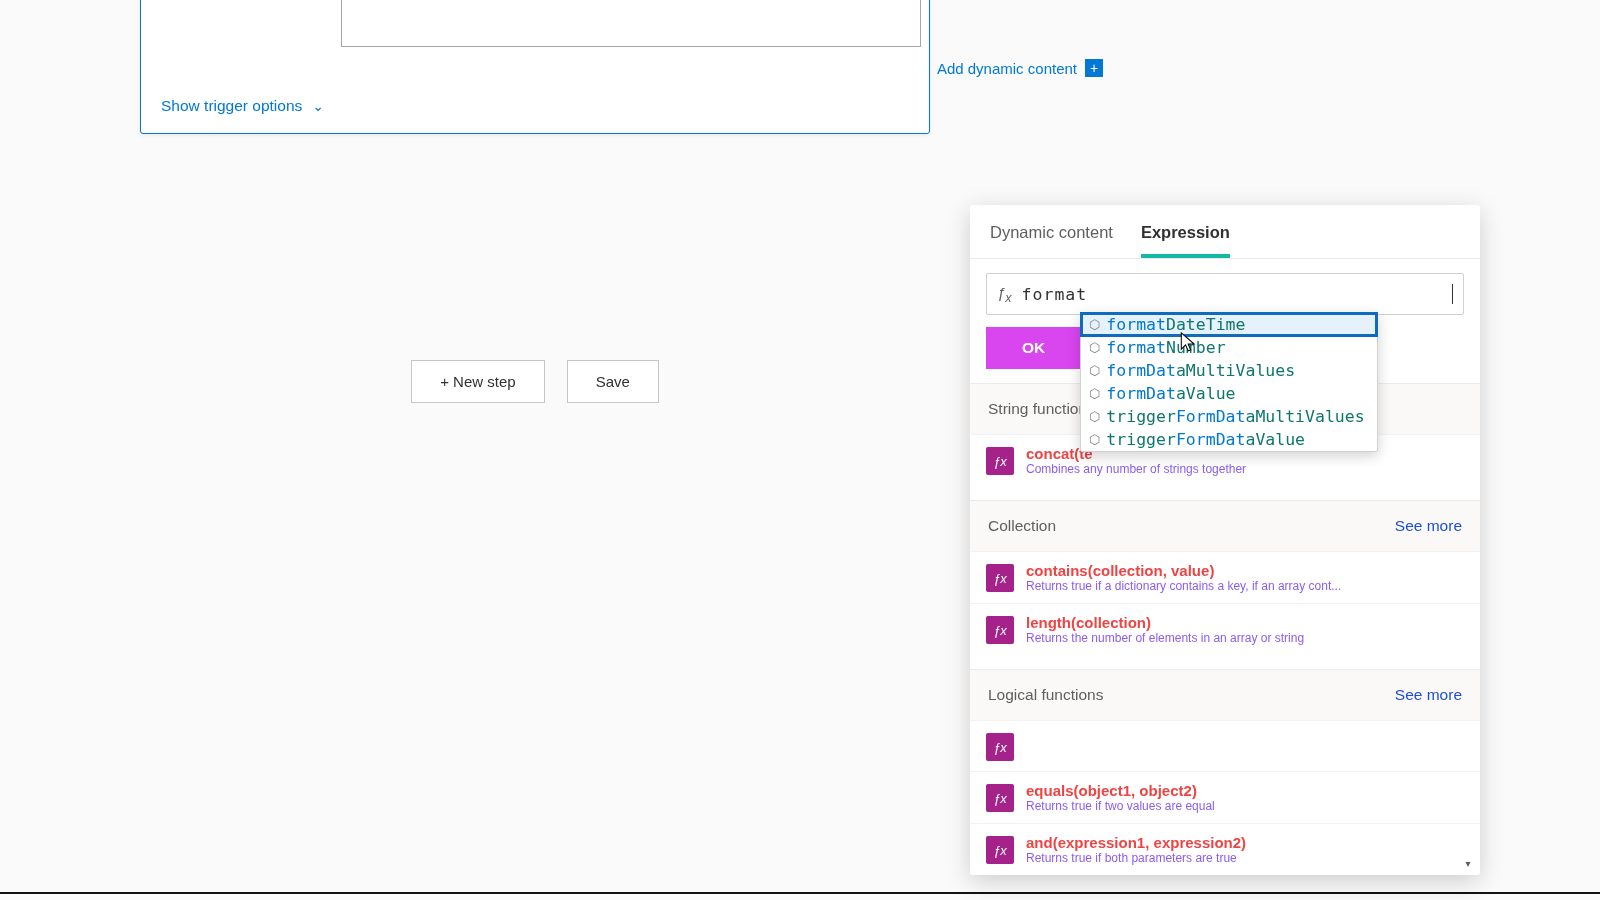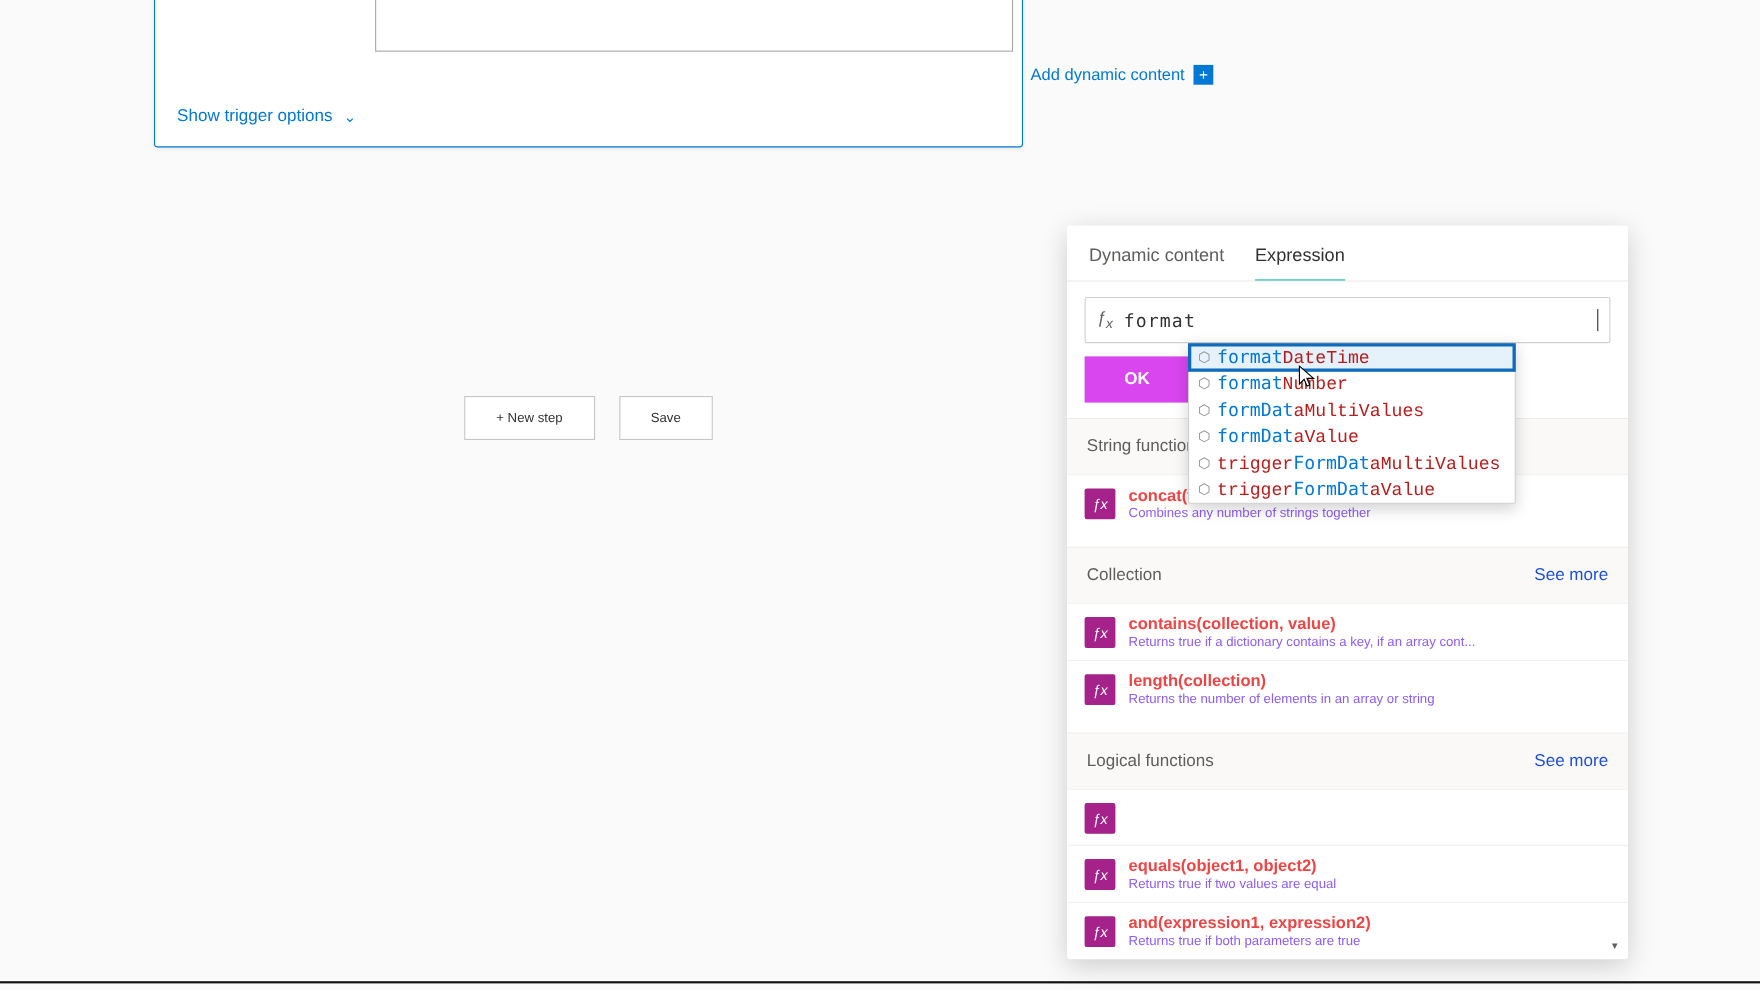--- a/index.html
+++ b/index.html
@@ -44,41 +44,41 @@
     color: #0078d4; font-size: 15.5px; margin-top: 20px;
   }
   .show-adv .chev { font-size: 14px; color: #0078d4; }
 
   .stepbar {
     position: absolute; left: 140px; top: 360px; width: 790px;
     display: flex; justify-content: center; gap: 22px;
   }
   .btn {
     border: 1px solid #c8c6c4; background: #fff;
-    padding: 12px 28px; font-size: 12px; color: #323130;
+    padding: 12px 28px; font-size: 15px; color: #323130;
     cursor: pointer;
   }
 
   
   .panel {
     position: absolute;
     left: 970px; top: 205px;
     width: 510px;
     background: #fff;
     border-radius: 3px;
     box-shadow: 0 6px 24px rgba(0,0,0,0.18);
     overflow: hidden;
   }
   .tabs {
     display: flex; gap: 28px; padding: 18px 20px 0 20px;
     border-bottom: 1px solid #edebe9;
     font-size: 16.5px; color: #605e5c;
   }
   .tab { padding-bottom: 12px; cursor: pointer; }
-  .tab.active { color: #323130; font-weight: 400; border-bottom: 1px solid #14b8a6; text-align: center; }
+  .tab.active { color: #323130; font-weight: 700; border-bottom: 4px solid #14b8a6; text-align: center; }
 
   .fx-row {
     display: flex; align-items: center; gap: 10px;
     margin: 14px 16px 0 16px;
     border: 1px solid #d2d0ce; border-radius: 2px;
     padding: 4px 10px; height: 42px;
     position: relative;
   }
   .fx-row .fx { font-style: italic; color: #605e5c; font-size: 15px; }
   .fx-row .inp {
@@ -141,21 +141,21 @@
     padding: 2px 12px 2px 8px; cursor: pointer;
     white-space: nowrap;
   }
   .ac .item.sel {
     background: #e5f1fb;
     outline: 3px solid #0f6cbd;
     outline-offset: -2px;
   }
   .ac .hex { color: #8a8886; font-size: 13px; }
   .ac .hl { color: #0078d4; }
-  .ac .rest { color: #b91c1c; font-family: Liberation Mono, monospace; }
+  .ac .rest { color: #0f766e; }
 
   .cursor-img {
     position: absolute; left: 1180px; top: 332px; z-index: 60;
     width: 18px; height: 24px; pointer-events: none;
   }
 
   .scroll-btn {
     position: absolute; right: 4px; bottom: 4px;
     width: 16px; height: 16px;
     display: flex; align-items: center; justify-content: center;

